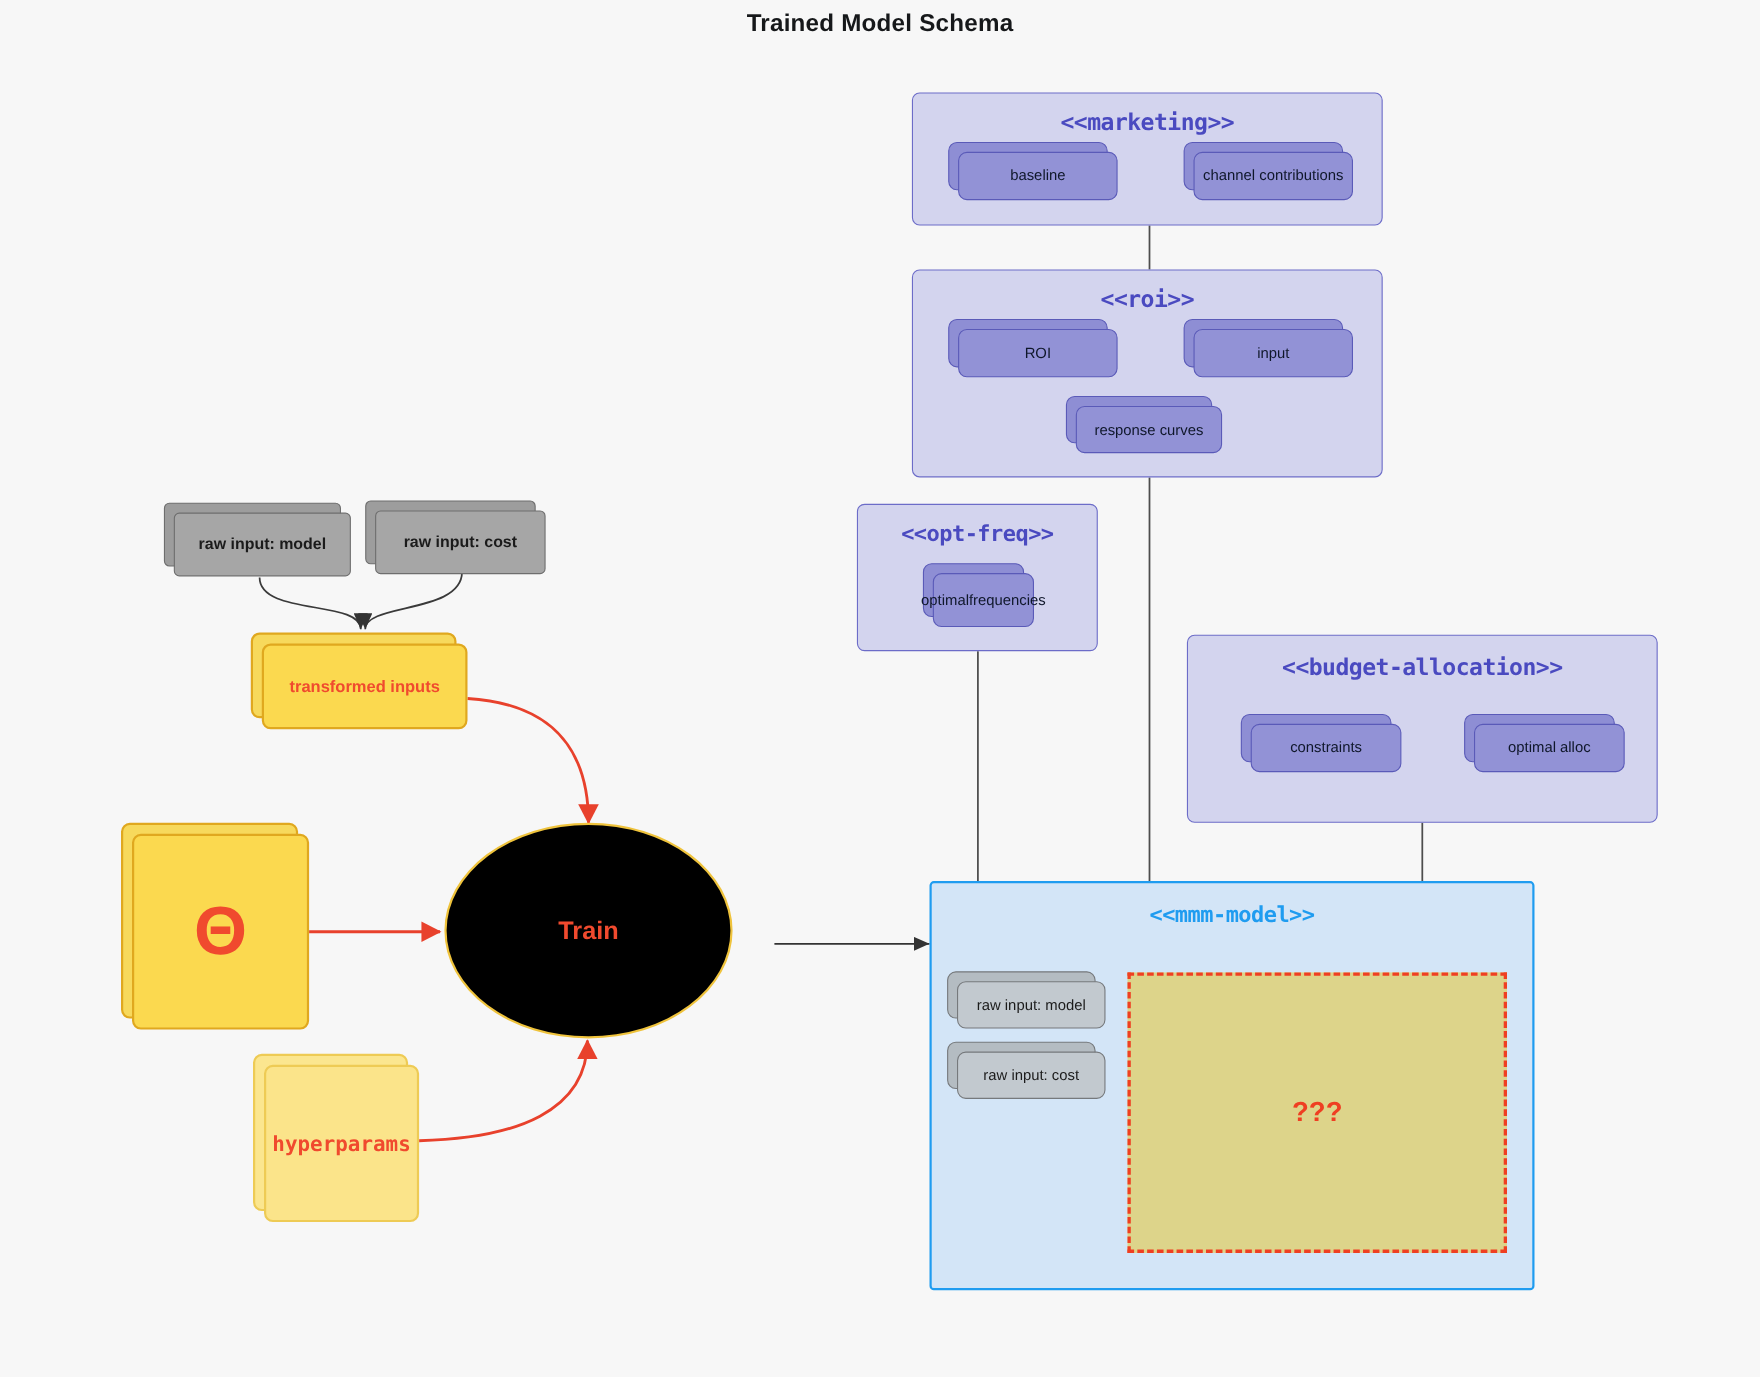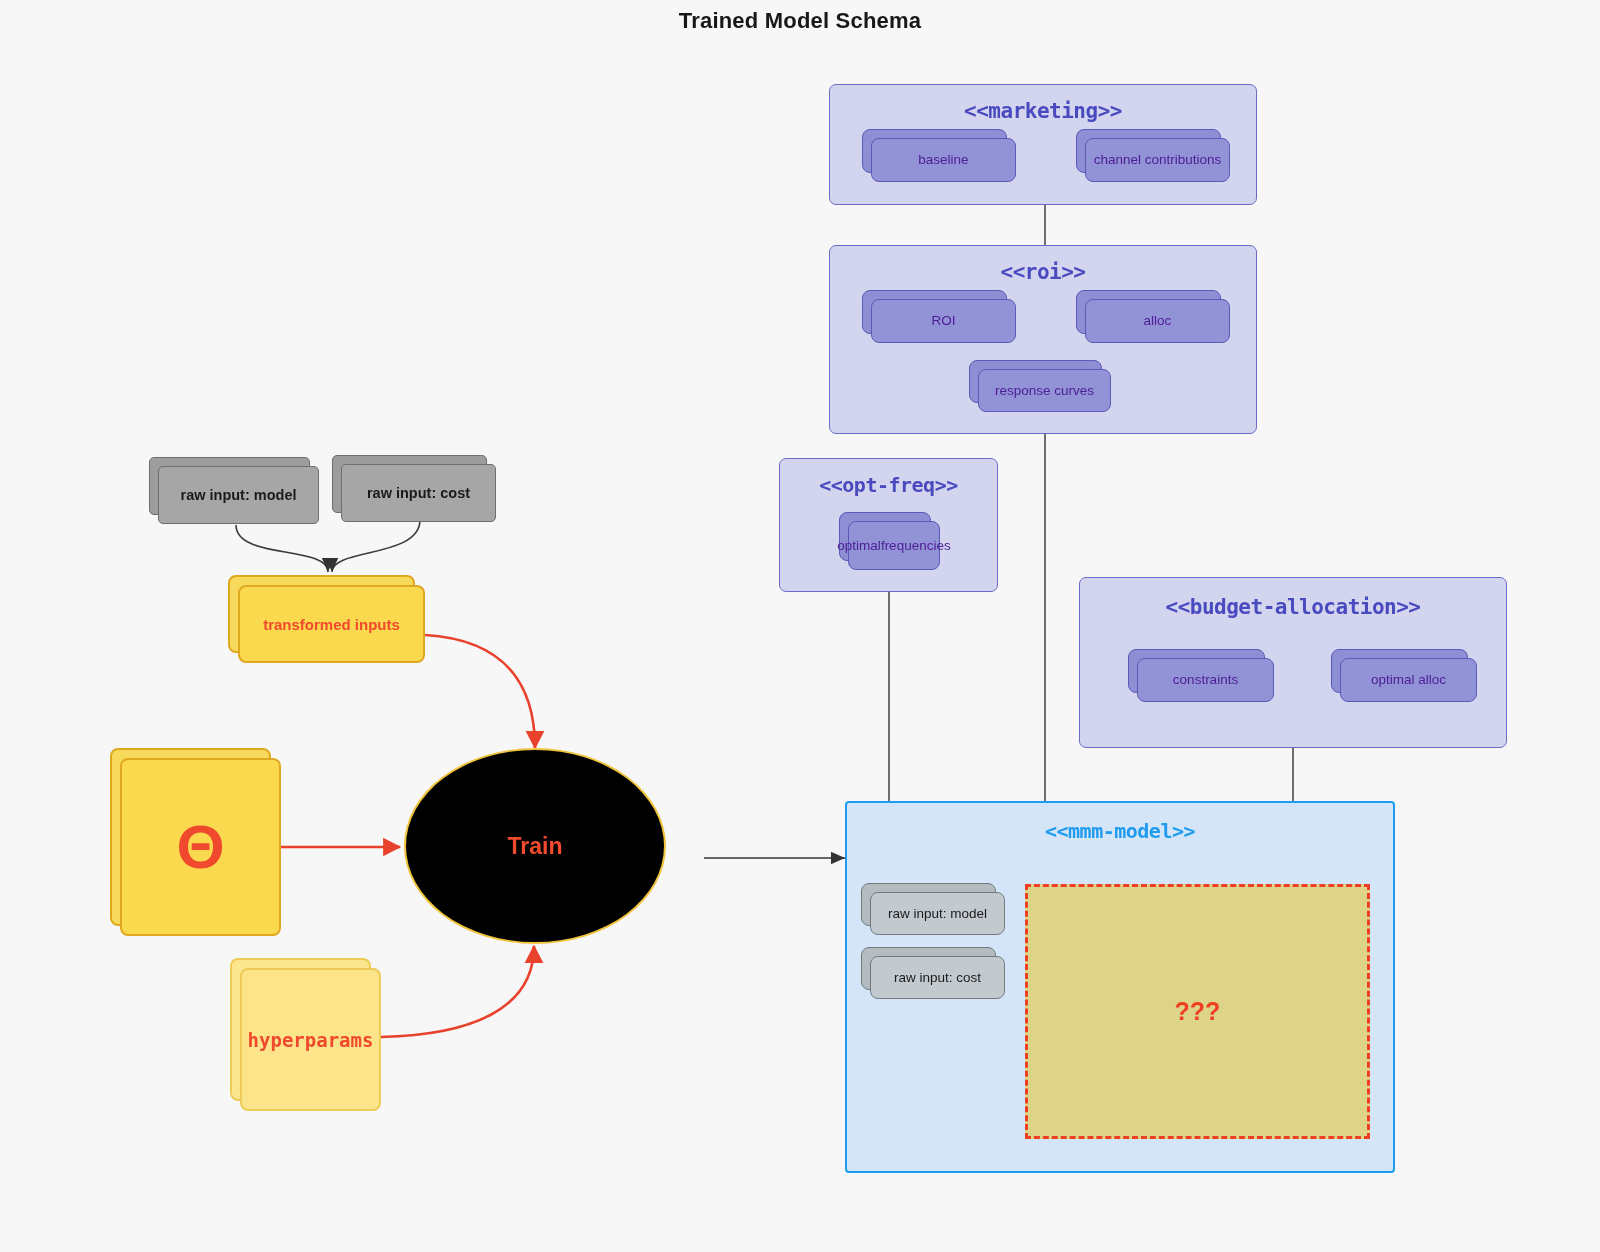--- a/index.html
+++ b/index.html
@@ -31,21 +31,21 @@
   
   .node{position:absolute;}
   .node .shadow{
     position:absolute;left:-9px;top:-9px;width:100%;height:100%;
     background:#8e8ed4;border:1.6px solid #5a5ab8;border-radius:8px;box-sizing:border-box;
   }
   .node .face{
     position:absolute;left:0;top:0;width:100%;height:100%;
     background:#9292d6;border:1.6px solid #5a5ab8;border-radius:8px;box-sizing:border-box;
     display:flex;align-items:center;justify-content:center;text-align:center;
-    font-size:13.5px;color:#4c1d95;line-height:1.12;padding:0 5px;
+    font-size:13.5px;color:#0f172a;line-height:1.12;padding:0 5px;
   }
 
   
   .bluepkg{
     position:absolute;background:#d3e5f7;border:2.4px solid #1f9cf0;
     border-radius:4px;box-sizing:border-box;
   }
   .bluepkg-title{
     position:absolute;left:0;width:100%;text-align:center;
     font-family:"DejaVu Sans Mono","Liberation Mono",monospace;
@@ -193,21 +193,21 @@
   </div>
   <div class="node" style="left:871px;top:299px;width:145px;height:44px;">
     <div class="shadow"></div>
     <div class="face">
       <span>ROI</span>
     </div>
   </div>
   <div class="node" style="left:1085px;top:299px;width:145px;height:44px;">
     <div class="shadow"></div>
     <div class="face">
-      <span>alloc</span>
+      <span>input</span>
     </div>
   </div>
   <div class="node" style="left:978px;top:369px;width:133px;height:43px;">
     <div class="shadow"></div>
     <div class="face">
       <span>response curves</span>
     </div>
   </div>
 
   <div class="pkg" style="left:779px;top:458px;width:219px;height:134px;">

